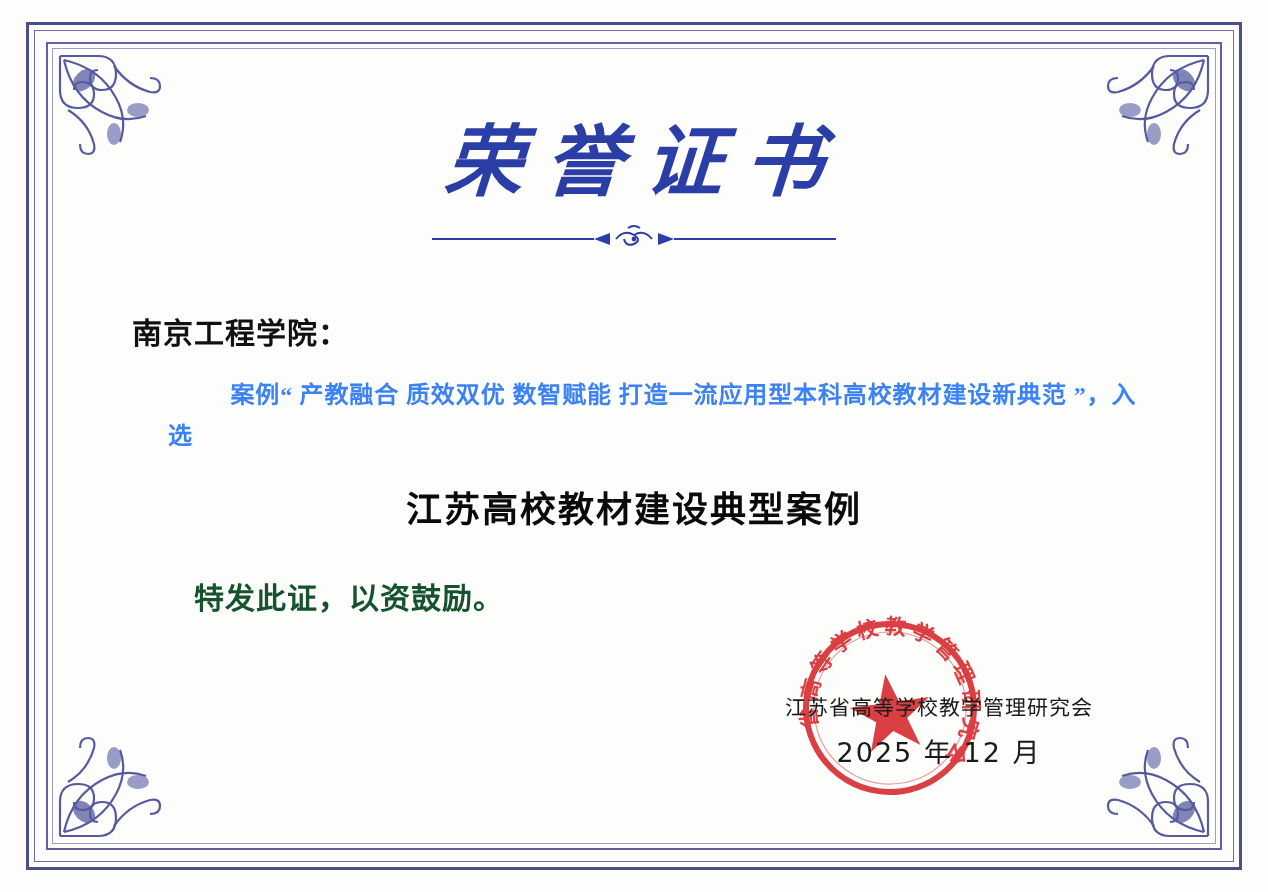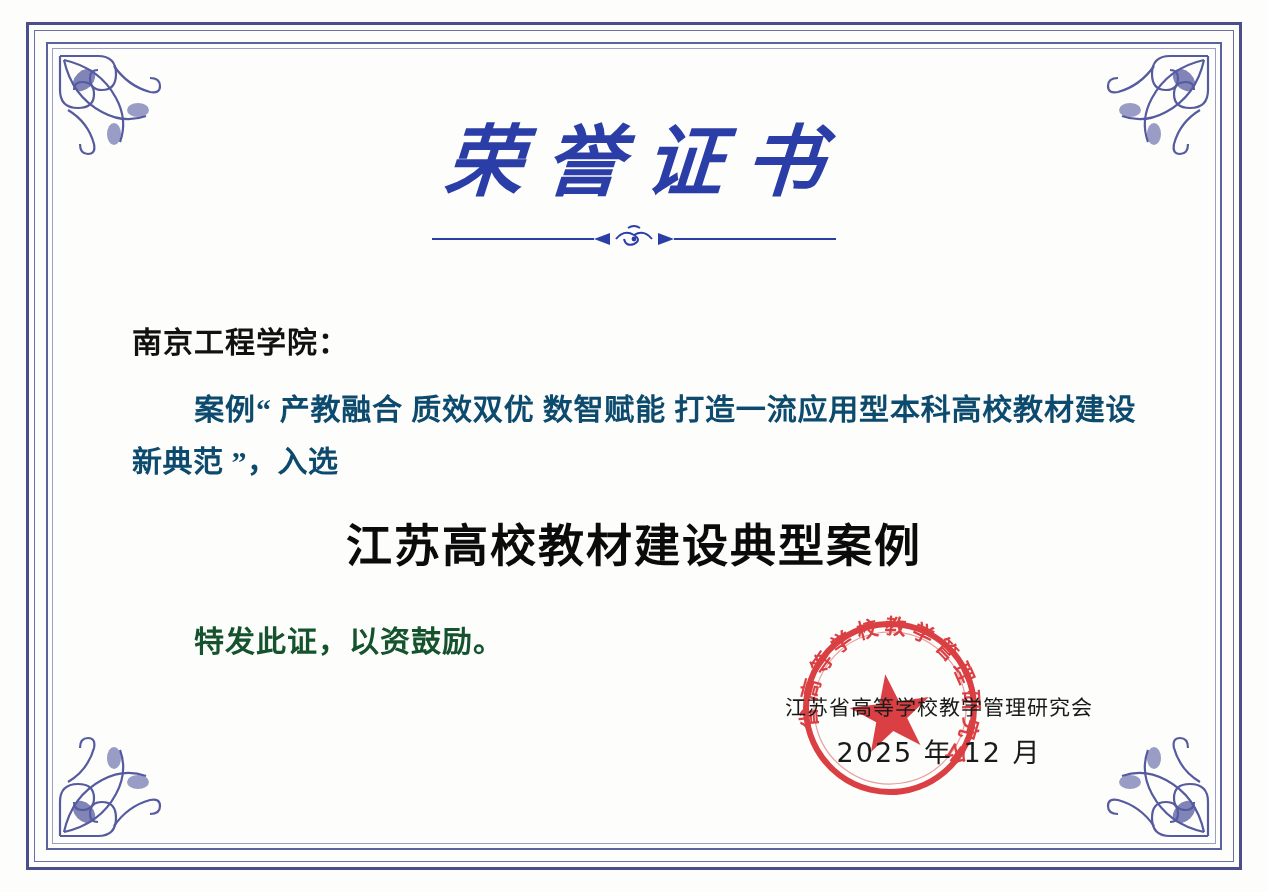--- a/index.html
+++ b/index.html
@@ -93,43 +93,44 @@
     height: 30px;
     color: #2b3ea8;
   }
   .title-rule svg { display: block; width: 100%; height: 100%; }
 
   
   .body {
     position: absolute;
     left: 132px;
     right: 132px;
-    top: 318px;
+    top: 309px;
     font-family: Liberation Serif, serif;
   }
   .salutation {
     font-size: 30px;
     font-weight: 700;
     color: #111;
     letter-spacing: 1px;
     margin-bottom: 22px;
   }
   .para {
-    font-size: 30px;
-    font-weight: 700;
-    color: #0c4a6e;
+    font-size: 24px;
+    font-weight: 700;
+    color: #3b82f6;
     line-height: 1.72;
     text-align: justify;
     letter-spacing: 0.5px;
+    margin-left: 36px;
   }
   .para .indent { display: inline-block; width: 62px; }
   .award {
     margin-top: 22px;
     text-align: center;
-    font-size: 46px;
+    font-size: 36px;
     font-weight: 700;
     letter-spacing: 2px;
     color: #0b0b0b;
   }
   .closing {
     margin-top: 42px;
     font-size: 30px;
     font-weight: 700;
     color: #14532d;
     padding-left: 62px;

